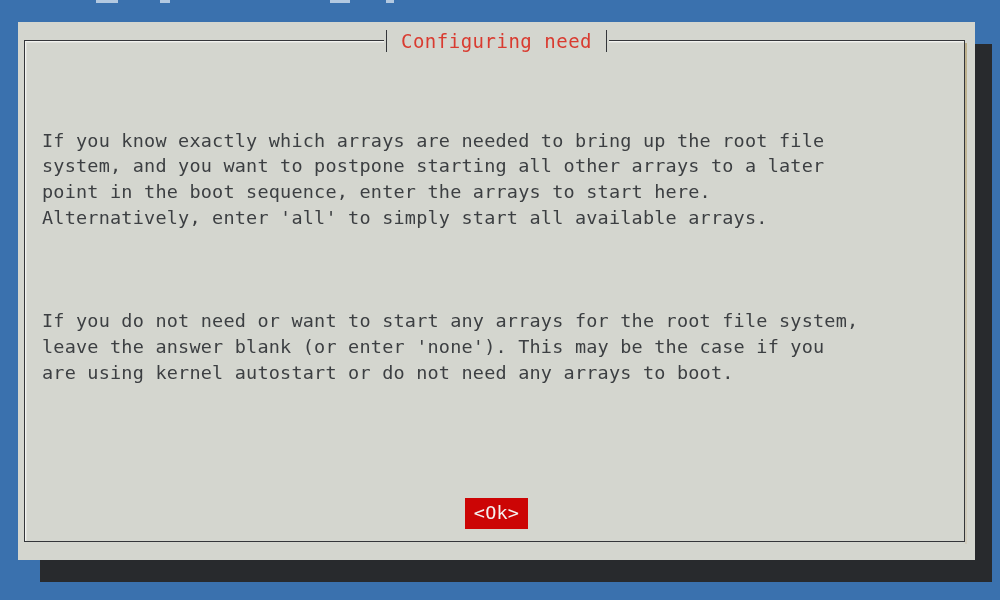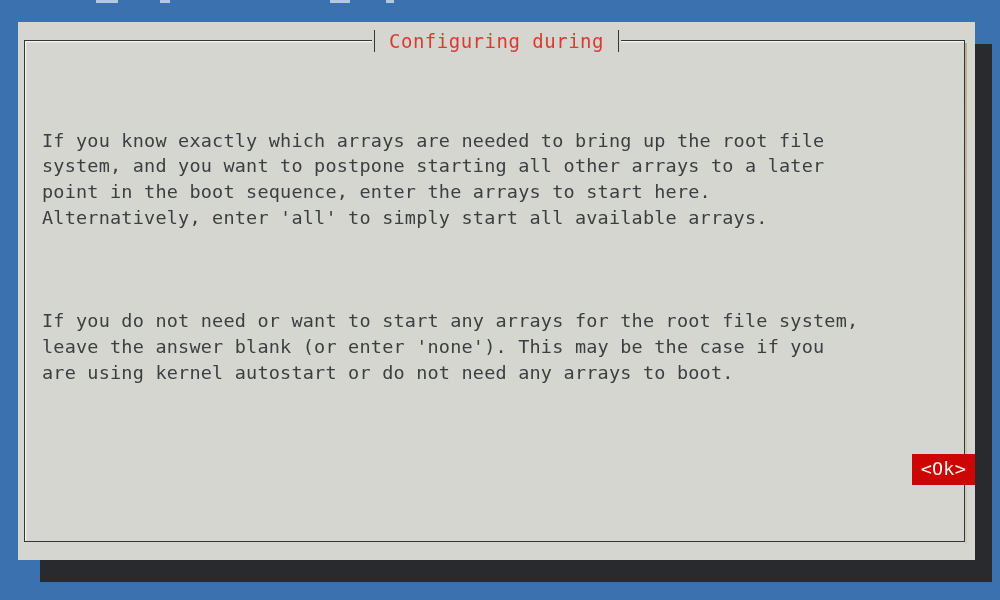--- a/index.html
+++ b/index.html
@@ -135,23 +135,23 @@
   }
   .para:last-child {
     margin-bottom: 0;
   }
 
   
   .button-row {
     position: absolute;
     left: 0;
     right: 0;
-    top: 432px;
+    top: 476px;
     display: flex;
-    justify-content: flex-end;
+    justify-content: center;
   }
   .ok-button {
     background: #cc0505;
     color: #f4f2f0;
     font-family: "DejaVu Sans Mono", "Liberation Mono", monospace;
     font-size: 18.5px;
     line-height: 24px;
     padding: 3px 9px 4px 9px;
     border: 0;
     white-space: pre;
@@ -173,21 +173,21 @@
 
   <div class="dialog-shadow"></div>
 
   <div class="dialog">
 
     <div class="frame"></div>
 
     <div class="title-wrap">
       <div class="title-box">
         <span class="title-bar"></span>
-        <span class="title-text">Configuring during</span>
+        <span class="title-text">Configuring need</span>
         <span class="title-bar"></span>
       </div>
     </div>
 
     <div class="body">
       <p class="para">If you know exactly which arrays are needed to bring up the root file
 system, and you want to postpone starting all other arrays to a later
 point in the boot sequence, enter the arrays to start here.
 Alternatively, enter 'all' to simply start all available arrays.</p>
       <p class="para">If you do not need or want to start any arrays for the root file system,

